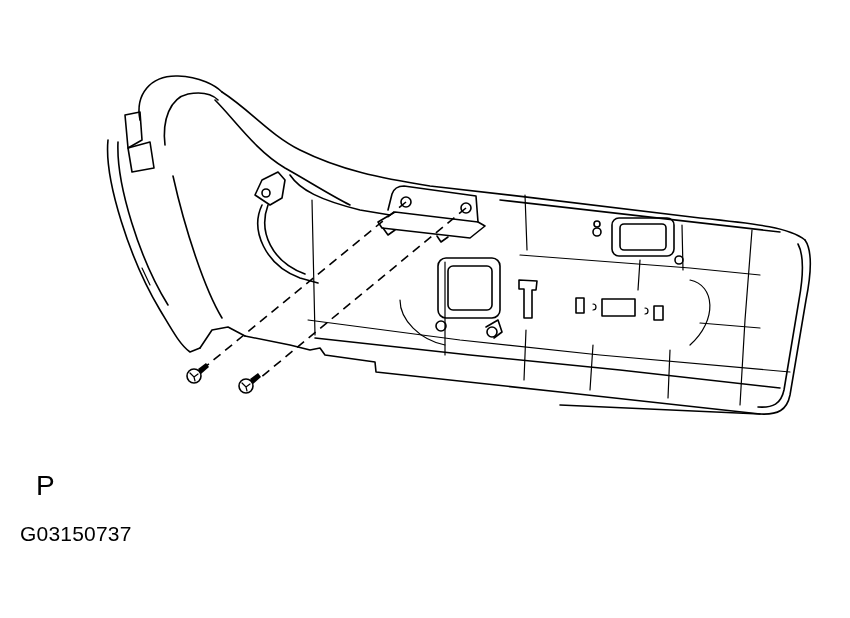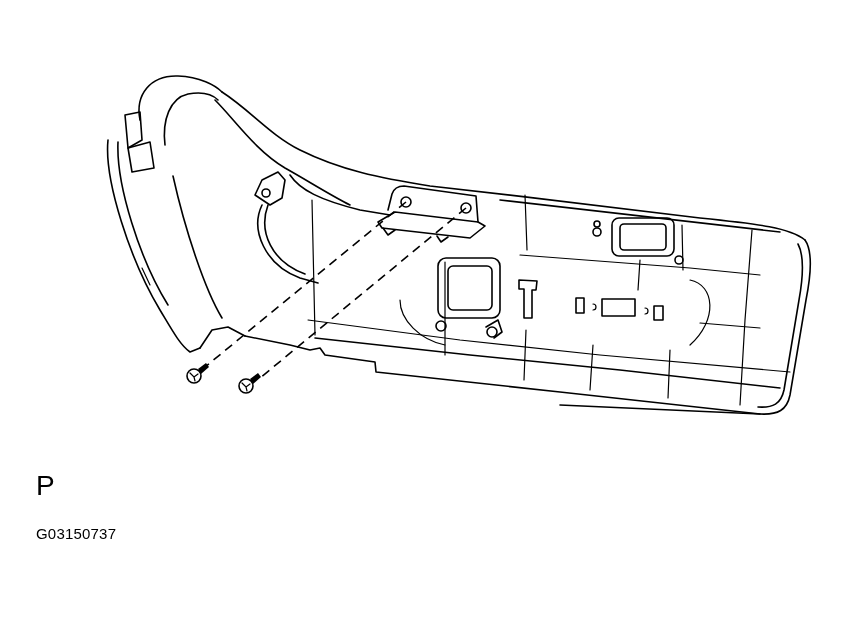--- a/index.html
+++ b/index.html
@@ -4,21 +4,21 @@
   <style>
     html, body { margin: 0; padding: 0; background: #ffffff; }
     body { width: 850px; height: 618px; position: relative; overflow: hidden;
            font-family: "Liberation Sans", sans-serif; color: #000; }
     .diagram { position: absolute; left: 0; top: 0; width: 850px; height: 460px; }
     .diagram svg { width: 850px; height: 460px; display: block; }
     .ln { fill: none; stroke: #000; stroke-width: 1.6; stroke-linejoin: round; stroke-linecap: round; }
     .thin { fill: none; stroke: #000; stroke-width: 1.2; stroke-linecap: round; }
     .dash { fill: none; stroke: #000; stroke-width: 1.6; stroke-dasharray: 9 6; }
     .view-label { position: absolute; left: 36px; top: 470px; font-size: 28px; line-height: 32px; }
-    .figure-id { position: absolute; left: 36px; top: 521px; font-size: 15px; line-height: 26px; letter-spacing: 0.2px; }
+    .figure-id { position: absolute; left: 20px; top: 521px; font-size: 21px; line-height: 26px; letter-spacing: 0.2px; }
   </style>
 </head>
 <body>
 
 <div class="diagram">
   <svg viewBox="0 0 850 460" xmlns="http://www.w3.org/2000/svg">
 
     <g>
       <path class="ln" d="M140,120 C135,95 150,75 178,76 C200,77 215,85 222,92"></path>
       <path class="ln" d="M165,145 C162,120 170,98 188,94 C205,91 214,96 218,100"></path>

